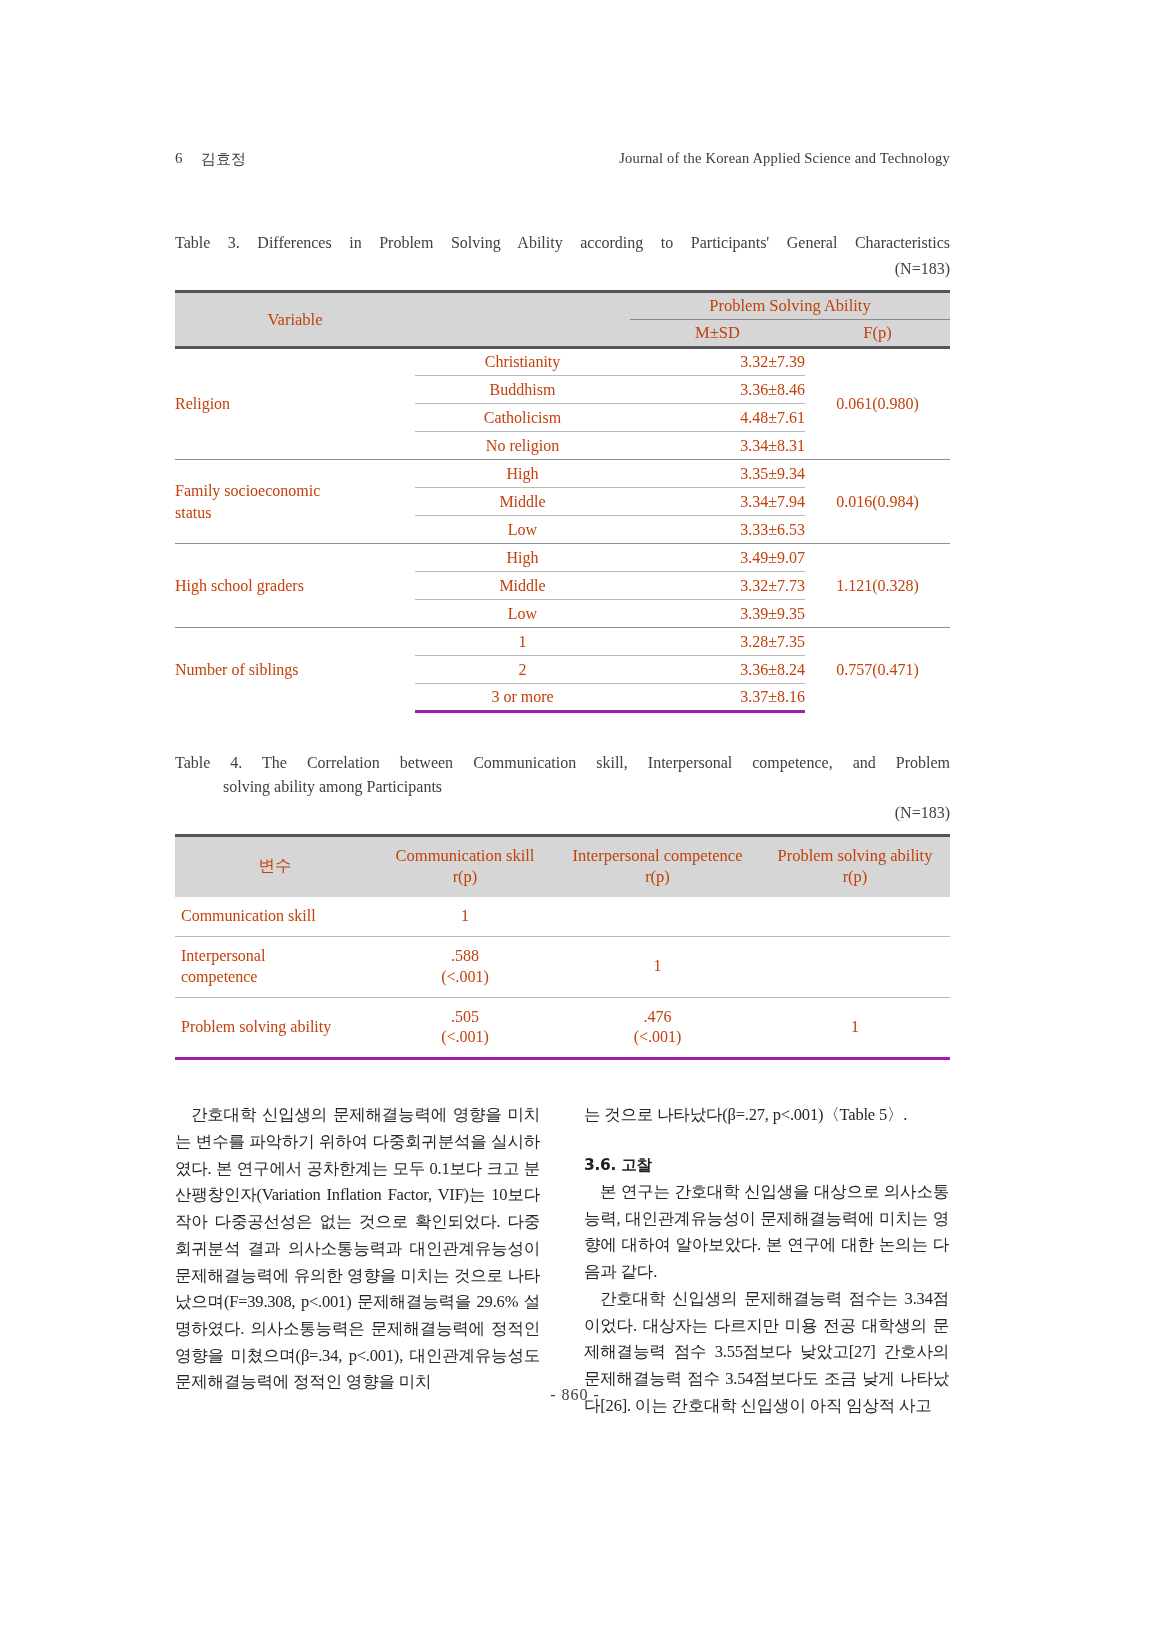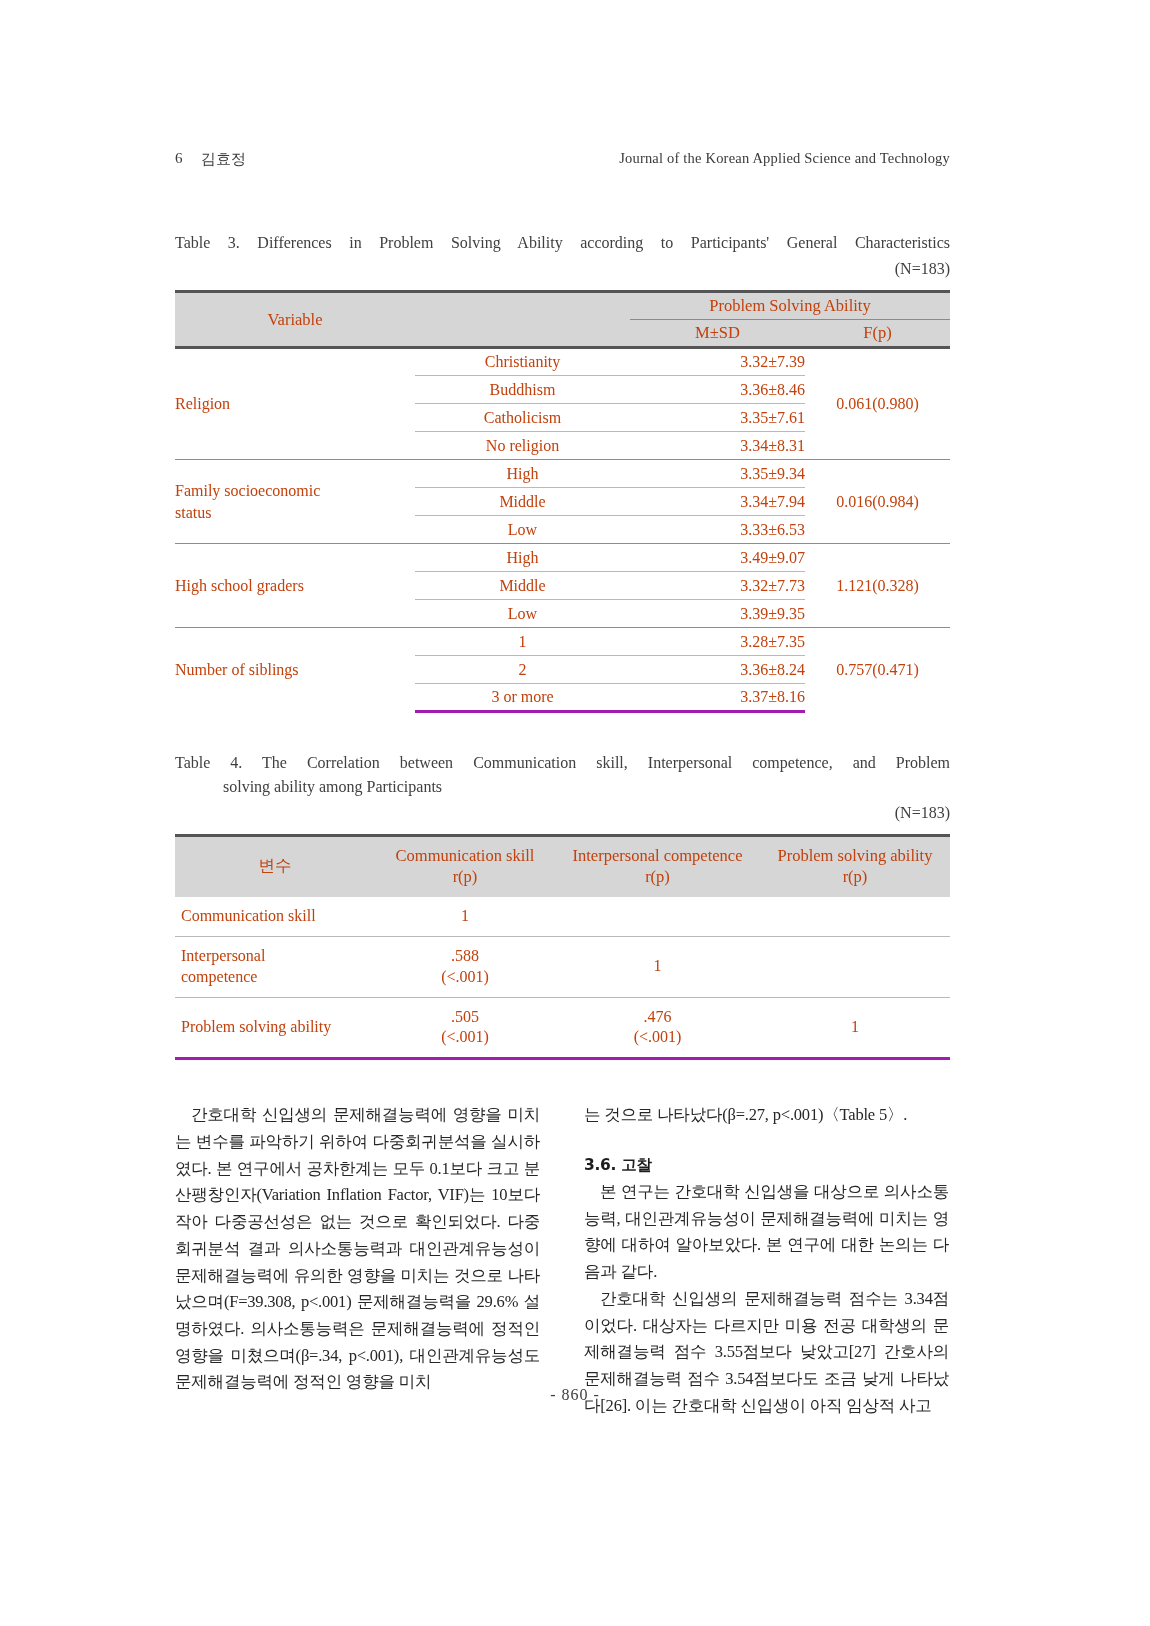--- a/index.html
+++ b/index.html
@@ -200,21 +200,21 @@
             </td>
           <td class="val rule-top">3.32±7.39</td>
           <td class="fval rule-top" rowspan="4">0.061(0.980)</td>
         </tr>
         <tr class="cellpad">
           <td class="sub row-rule" style="border-top:1px solid #b9b9b9">Buddhism</td>
           <td class="val row-rule" style="border-top:1px solid #b9b9b9">3.36±8.46</td>
         </tr>
         <tr class="cellpad">
           <td class="sub row-rule">Catholicism</td>
-          <td class="val row-rule">3.35±7.61</td>
+          <td class="val row-rule">4.48±7.61</td>
         </tr>
         <tr class="cellpad">
           <td class="sub">No religion</td>
           <td class="val">3.34±8.31</td>
         </tr>
 
         <tr class="cellpad">
           <td class="grp grp-rule" style="border-top:1px solid #8d8d8d" rowspan="3">
             <span>Family socioeconomic</span><br><span>status</span>
           </td>

